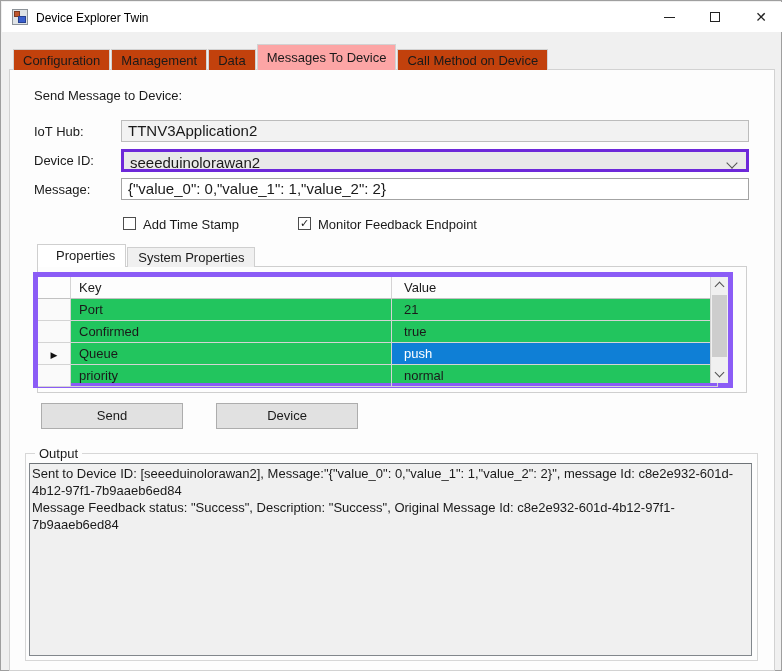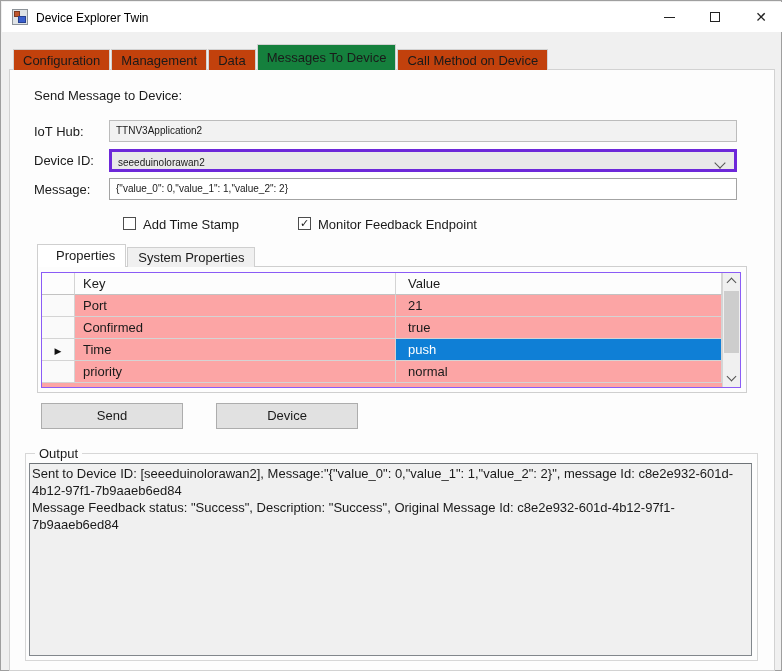--- a/index.html
+++ b/index.html
@@ -18,37 +18,37 @@
   .title-text{position:absolute;left:34px;top:9px;font-size:12px;color:#000000;}
   .win-btn{position:absolute;top:0;width:46px;height:30px;line-height:30px;text-align:center;font-size:13px;color:#222;cursor:default;}
   .btn-min{left:644px;}
   .btn-max{left:690px;}
   .btn-close{left:736px;font-size:14px;}
   .max-glyph{display:inline-block;width:10px;height:10px;border:1px solid #222;box-sizing:border-box;vertical-align:middle;margin-top:-2px;}
   .min-glyph{display:inline-block;width:11px;height:1px;background:#222;vertical-align:middle;}
   
   .tabs{position:absolute;left:12px;top:43px;height:26px;display:flex;align-items:flex-end;z-index:4;}
   .tab{height:21px;line-height:21px;padding:0 9px;background:#c2410c;border:1px solid #d2d2d2;border-bottom:none;font-size:13px;margin-right:1px;box-sizing:border-box;white-space:nowrap;cursor:default;}
-  .tab.active{height:26px;line-height:25px;background:#15803d;position:relative;z-index:5;}
+  .tab.active{height:26px;line-height:25px;background:#fca5a5;position:relative;z-index:5;}
   .page{position:absolute;left:8px;top:68px;width:766px;height:602px;background:#fdfdfd;border:1px solid #d2d2d2;box-sizing:border-box;}
   .content{position:absolute;inset:0;z-index:2;}
   
   .lbl{position:absolute;font-size:13px;}
-  .field{position:absolute;left:108px;width:628px;height:22px;box-sizing:border-box;font-size:10px;line-height:20px;padding-left:6px;}
+  .field{position:absolute;left:120px;width:628px;height:22px;box-sizing:border-box;font-size:15px;line-height:20px;padding-left:6px;}
   .field.readonly{background:#f2f2f2;border:1px solid #bcbcbc;}
   .field.combo{background:#e9e9e9;border:3px solid #6d28d9;height:23px;line-height:21px;}
   .field.editable{background:#ffffff;border:1px solid #a3a3a3;}
   .chevron{position:absolute;right:10px;top:7px;width:7px;height:7px;border-right:1px solid #555;border-bottom:1px solid #555;transform:rotate(45deg);}
   .cb-box{position:absolute;width:13px;height:13px;background:#fff;border:1px solid #4d4d4d;box-sizing:border-box;font-size:11px;line-height:11px;text-align:center;color:#1a1a1a;}
   
   .ptabs{position:absolute;left:36px;top:243px;height:23px;display:flex;align-items:flex-end;z-index:3;}
   .ptab{height:20px;line-height:19px;padding:0 10px;background:#f0f0f0;border:1px solid #cfcfcf;border-bottom:none;font-size:13px;margin-right:1px;box-sizing:border-box;cursor:default;}
   .ptab.active{height:23px;line-height:22px;background:#ffffff;position:relative;z-index:4;padding-left:18px;}
   .grid-panel{position:absolute;left:36px;top:265px;width:710px;height:127px;background:#fdfdfd;border:1px solid #cfcfcf;box-sizing:border-box;}
-  .grid{position:absolute;left:40px;top:271px;width:700px;height:116px;background:#fca5a5;border:1px solid #8b5cf6;box-sizing:border-box;}
+  .grid{position:absolute;left:32px;top:271px;width:700px;height:116px;background:#22c55e;border:5px solid #8b5cf6;box-sizing:border-box;}
   .grow{display:flex;height:22px;}
   .gcell{box-sizing:border-box;border-right:1px solid #d4d4d4;border-bottom:1px solid #d4d4d4;font-size:13px;line-height:21px;overflow:hidden;white-space:nowrap;}
   .c-rowhdr{width:33px;background:#fafafa;text-align:center;}
   .c-key{width:321px;padding-left:8px;}
   .c-value{width:326px;padding-left:12px;}
   .ghead .gcell{background:#fdfdfd;border-bottom:1px solid #c2c2c2;}
   .gcell.sel{background:#0f7fd6;color:#ffffff;}
   .row-marker{font-size:9px;color:#111;line-height:21px;}
   .vscroll{position:absolute;right:0;top:0;bottom:0;width:18px;background:#f0f0f0;border-left:1px solid #d4d4d4;box-sizing:border-box;}
   .sb-arrow{position:absolute;left:0;width:17px;height:17px;}
@@ -132,21 +132,21 @@
         <div class="gcell c-key">Port</div>
         <div class="gcell c-value">21</div>
       </div>
       <div class="grow">
         <div class="gcell c-rowhdr"></div>
         <div class="gcell c-key">Confirmed</div>
         <div class="gcell c-value">true</div>
       </div>
       <div class="grow">
         <div class="gcell c-rowhdr"><span class="row-marker">▶</span></div>
-        <div class="gcell c-key">Time</div>
+        <div class="gcell c-key">Queue</div>
         <div class="gcell c-value sel">push</div>
       </div>
       <div class="grow">
         <div class="gcell c-rowhdr"></div>
         <div class="gcell c-key">priority</div>
         <div class="gcell c-value">normal</div>
       </div>
       <div class="vscroll">
         <div class="sb-arrow sb-up">
             <i></i>

